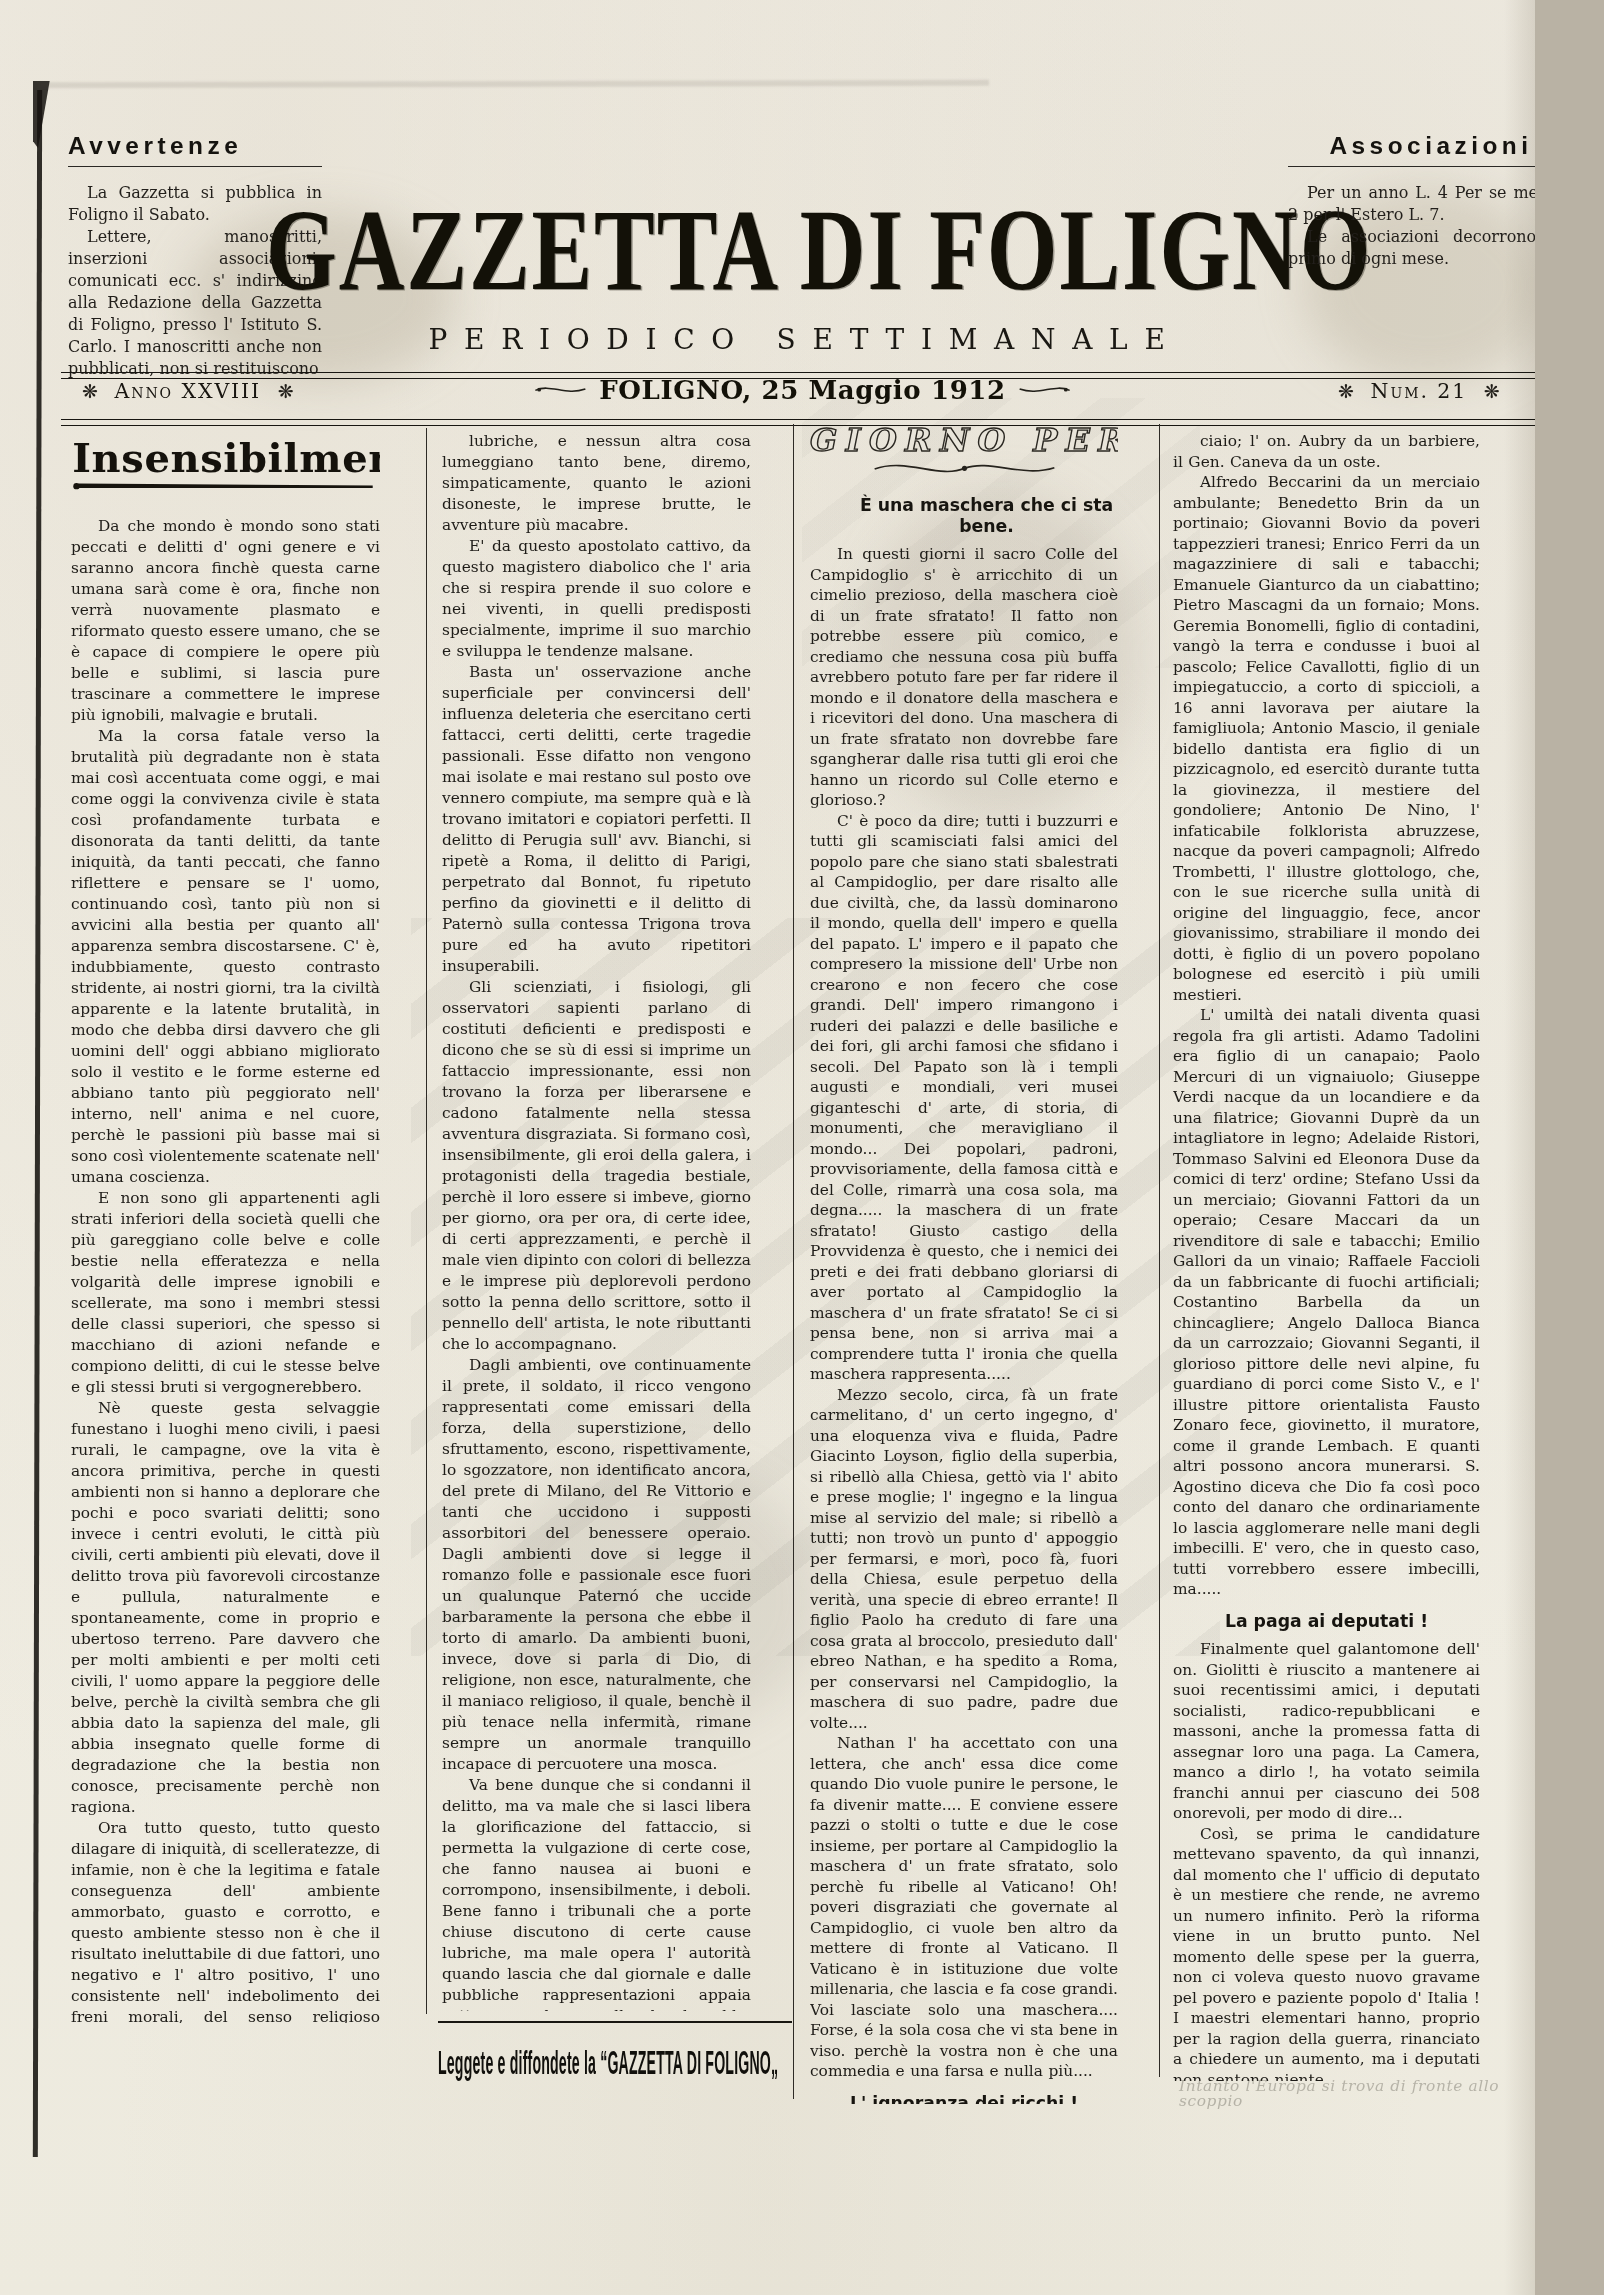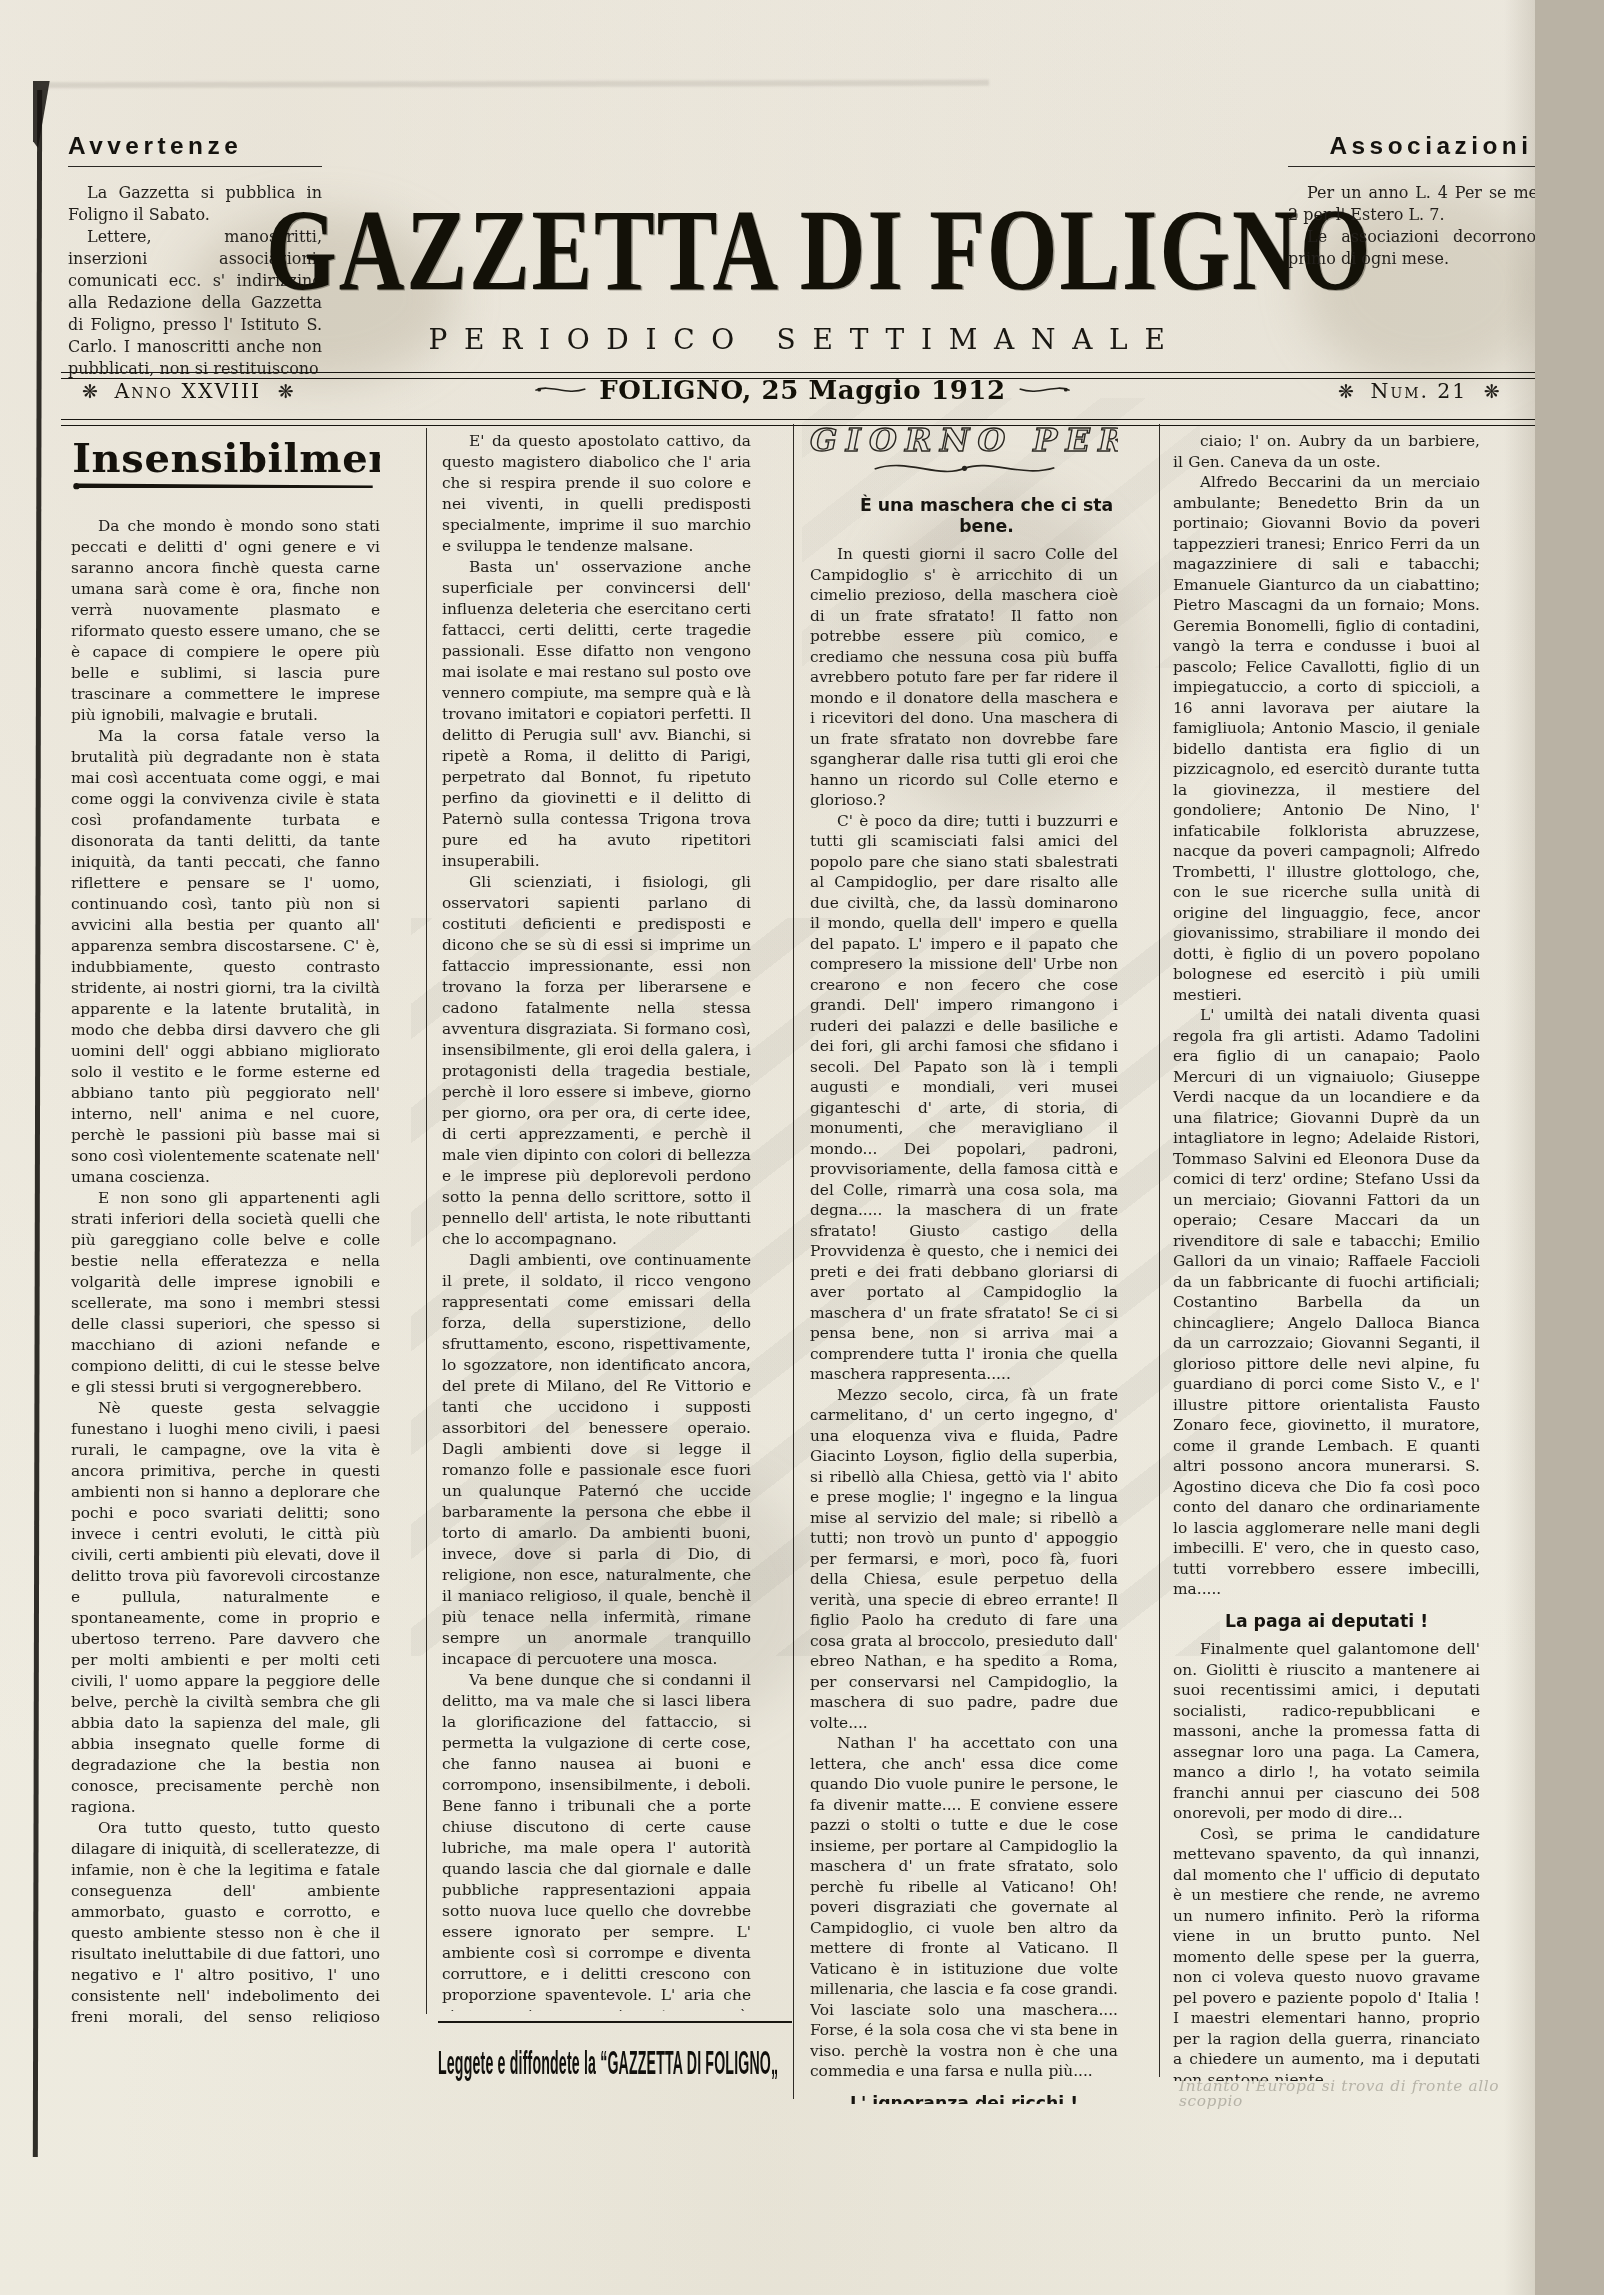--- a/index.html
+++ b/index.html
@@ -155,20 +155,21 @@
         </svg>
     </div>
     <p class="bt">Da che mondo è mondo sono stati peccati e delitti d' ogni genere e vi saranno ancora finchè questa carne umana sarà come è ora, finche non verrà nuovamente plasmato e riformato questo essere umano, che se è capace di compiere le opere più belle e sublimi, si lascia pure trascinare a commettere le imprese più ignobili, malvagie e brutali.</p>
     <p class="bt">Ma la corsa fatale verso la brutalità più degradante non è stata mai così accentuata come oggi, e mai come oggi la convivenza civile è stata così profandamente turbata e disonorata da tanti delitti, da tante iniquità, da tanti peccati, che fanno riflettere e pensare se l' uomo, continuando così, tanto più non si avvicini alla bestia per quanto all' apparenza sembra discostarsene. C' è, indubbiamente, questo contrasto stridente, ai nostri giorni, tra la civiltà apparente e la latente brutalità, in modo che debba dirsi davvero che gli uomini dell' oggi abbiano migliorato solo il vestito e le forme esterne ed abbiano tanto più peggiorato nell' interno, nell' anima e nel cuore, perchè le passioni più basse mai si sono così violentemente scatenate nell' umana coscienza.</p>
     <p class="bt">E non sono gli appartenenti agli strati inferiori della società quelli che più gareggiano colle belve e colle bestie nella efferatezza e nella volgarità delle imprese ignobili e scellerate, ma sono i membri stessi delle classi superiori, che spesso si macchiano di azioni nefande e compiono delitti, di cui le stesse belve e gli stessi bruti si vergognerebbero.</p>
     <p class="bt">Nè queste gesta selvaggie funestano i luoghi meno civili, i paesi rurali, le campagne, ove la vita è ancora primitiva, perche in questi ambienti non si hanno a deplorare che pochi e poco svariati delitti; sono invece i centri evoluti, le città più civili, certi ambienti più elevati, dove il delitto trova più favorevoli circostanze e pullula, naturalmente e spontaneamente, come in proprio e ubertoso terreno. Pare davvero che per molti ambienti e per molti ceti civili, l' uomo appare la peggiore delle belve, perchè la civiltà sembra che gli abbia dato la sapienza del male, gli abbia insegnato quelle forme di degradazione che la bestia non conosce, precisamente perchè non ragiona.</p>
     <p class="bt">Ora tutto questo, tutto questo dilagare di iniquità, di scelleratezze, di infamie, non è che la legitima e fatale conseguenza dell' ambiente ammorbato, guasto e corrotto, e questo ambiente stesso non è che il risultato ineluttabile di due fattori, uno negativo e l' altro positivo, l' uno consistente nell' indebolimento dei freni morali, del senso religioso sopratutto, che è l' aroma della moralità, e l' altro è l' apostolato fecondo di una stampa, che specula sul fango e getta ogni giorno sul mercato della vita le cose più oscene e brutte, che dovrebbero rimanere sempre sepolte nell' oscurità e nel silenzio. La stampa giornaliera, le rappresentazioni del teatro e del cinematografo troppo spesso presentano ai lettori e agli spettatori le scene</p>
   </div>
 
   <div class="col" id="col2">
+    <p class="bt">lubriche, e nessun altra cosa lumeggiano tanto bene, diremo, simpaticamente, quanto le azioni disoneste, le imprese brutte, le avventure più macabre.</p>
     <p class="bt">E' da questo apostolato cattivo, da questo magistero diabolico che l' aria che si respira prende il suo colore e nei viventi, in quelli predisposti specialmente, imprime il suo marchio e sviluppa le tendenze malsane.</p>
     <p class="bt">Basta un' osservazione anche superficiale per convincersi dell' influenza deleteria che esercitano certi fattacci, certi delitti, certe tragedie passionali. Esse difatto non vengono mai isolate e mai restano sul posto ove vennero compiute, ma sempre quà e là trovano imitatori e copiatori perfetti. Il delitto di Perugia sull' avv. Bianchi, si ripetè a Roma, il delitto di Parigi, perpetrato dal Bonnot, fu ripetuto perfino da giovinetti e il delitto di Paternò sulla contessa Trigona trova pure ed ha avuto ripetitori insuperabili.</p>
     <p class="bt">Gli scienziati, i fisiologi, gli osservatori sapienti parlano di costituti deficienti e predisposti e dicono che se sù di essi si imprime un fattaccio impressionante, essi non trovano la forza per liberarsene e cadono fatalmente nella stessa avventura disgraziata. Si formano così, insensibilmente, gli eroi della galera, i protagonisti della tragedia bestiale, perchè il loro essere si imbeve, giorno per giorno, ora per ora, di certe idee, di certi apprezzamenti, e perchè il male vien dipinto con colori di bellezza e le imprese più deplorevoli perdono sotto la penna dello scrittore, sotto il pennello dell' artista, le note ributtanti che lo accompagnano.</p>
     <p class="bt">Dagli ambienti, ove continuamente il prete, il soldato, il ricco vengono rappresentati come emissari della forza, della superstizione, dello sfruttamento, escono, rispettivamente, lo sgozzatore, non identificato ancora, del prete di Milano, del Re Vittorio e tanti che uccidono i supposti assorbitori del benessere operaio. Dagli ambienti dove si legge il romanzo folle e passionale esce fuori un qualunque Paternó che uccide barbaramente la persona che ebbe il torto di amarlo. Da ambienti buoni, invece, dove si parla di Dio, di religione, non esce, naturalmente, che il maniaco religioso, il quale, benchè il più tenace nella infermità, rimane sempre un anormale tranquillo incapace di percuotere una mosca.</p>
     <p class="bt">Va bene dunque che si condanni il delitto, ma va male che si lasci libera la glorificazione del fattaccio, si permetta la vulgazione di certe cose, che fanno nausea ai buoni e corrompono, insensibilmente, i deboli. Bene fanno i tribunali che a porte chiuse discutono di certe cause lubriche, ma male opera l' autorità quando lascia che dal giornale e dalle pubbliche rappresentazioni appaia sotto nuova luce quello che dovrebbe essere ignorato per sempre. L' ambiente così si corrompe e diventa corruttore, e i delitti crescono con proporzione spaventevole. L' aria che si respira, ossigenata così, insensibilmente, produce i bruti e gli scellerati.</p>
   </div>
 
   <div class="banner">
     <div class="banner-text">Leggete e diffondete la “GAZZETTA DI FOLIGNO„</div>
   </div>

